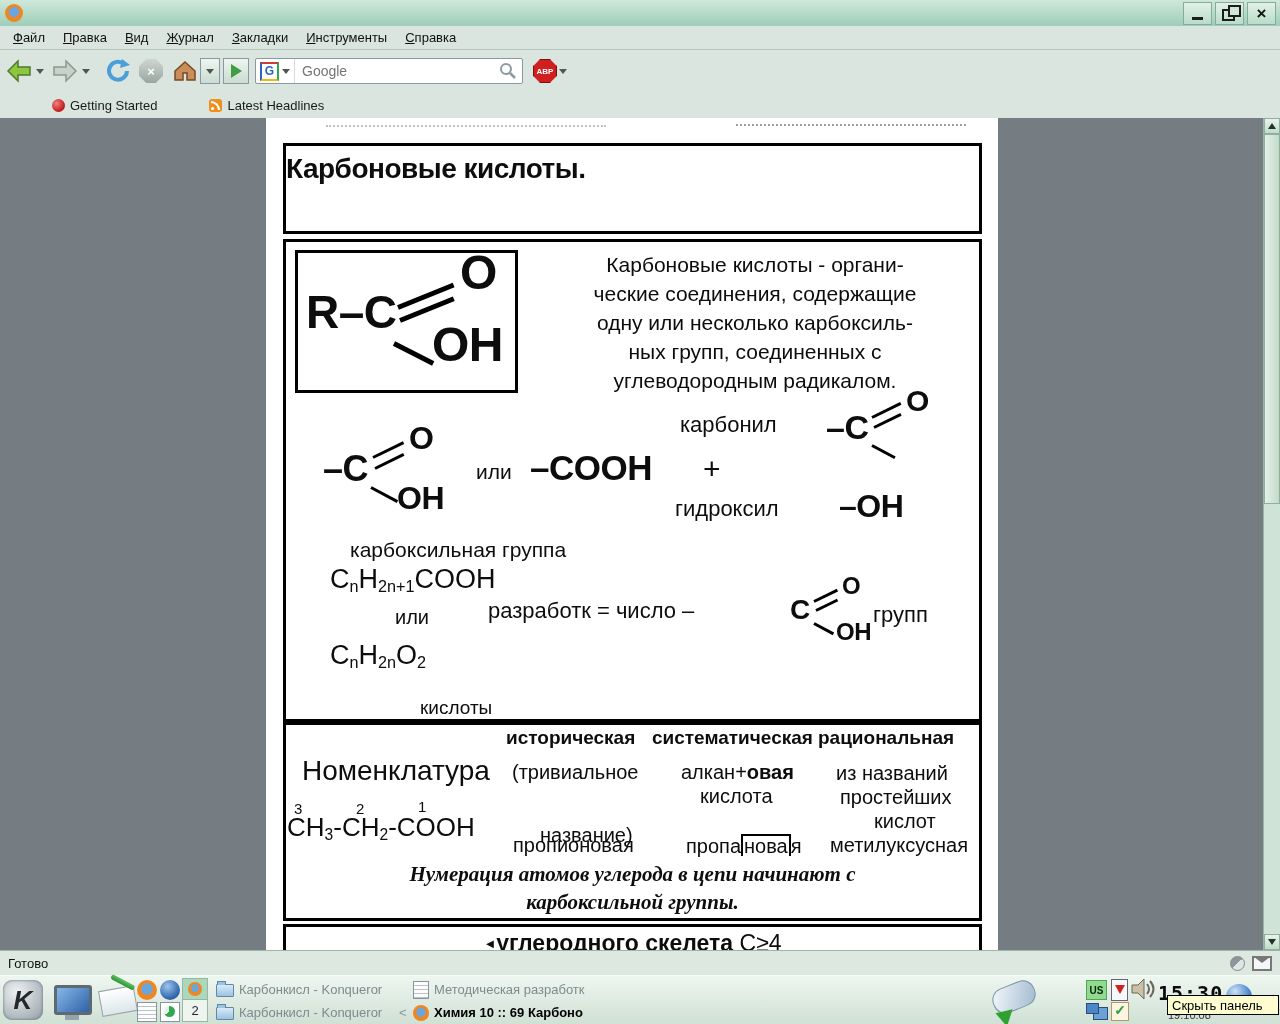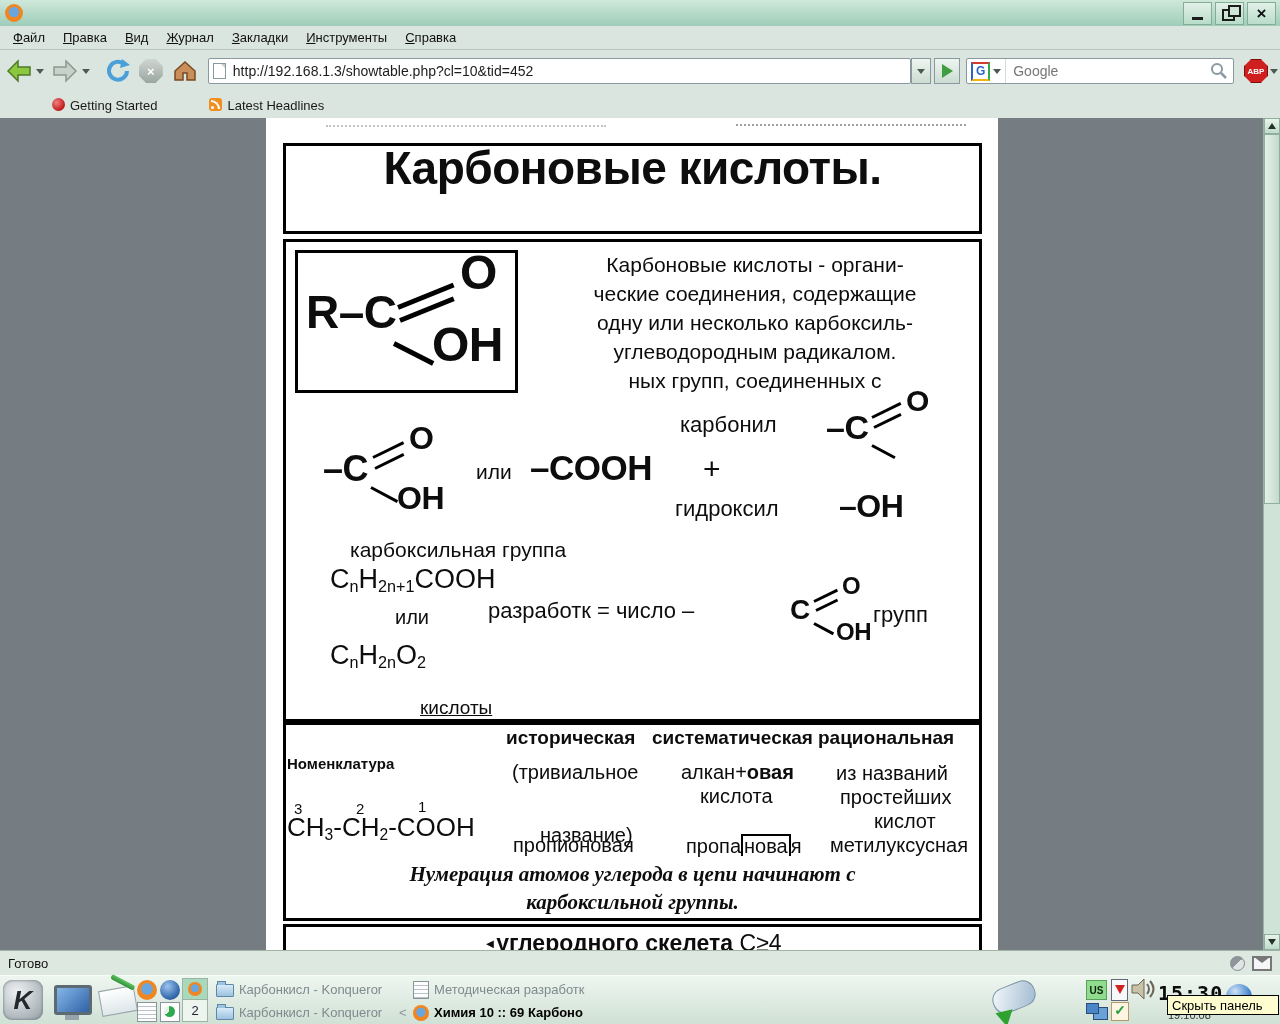--- a/index.html
+++ b/index.html
@@ -55,21 +55,21 @@
     border-bottom:2px solid #f2b50f;border-left:2px solid #2a62c9;margin-right:3px;background:#fff;}
   .searchinput{flex:1;border:none;outline:none;font-size:14px;color:#9aa4a8;margin-left:5px;
     font-family:"Liberation Sans",sans-serif;background:transparent;}
   .abp{width:24px;height:24px;margin-left:10px;background:#cf1f1f;
     clip-path:polygon(30% 0,70% 0,100% 30%,100% 70%,70% 100%,30% 100%,0 70%,0 30%);
     display:flex;align-items:center;justify-content:center;color:#fff;font-weight:bold;font-size:8px;
     border:1px solid #7c0f0f;box-sizing:border-box;}
 
   .bookmarksbar{position:absolute;left:0;top:92px;width:1280px;height:26px;background:#d9e5de;
     border-bottom:1px solid #9fb3a7;display:flex;align-items:center;}
-  .bm{display:flex;align-items:flex-start;font-size:13px;color:#1a1a1a;margin-left:8px;padding-left:44px;}
+  .bm{display:flex;align-items:center;font-size:13px;color:#1a1a1a;margin-left:8px;padding-left:44px;}
   .bm-icon-red{width:13px;height:13px;border-radius:50%;
     background:radial-gradient(circle at 35% 35%,#f08080,#c01818 70%,#700);margin-right:5px;}
   .bm-icon-rss{width:13px;height:13px;border-radius:3px;background:#ef8f1f;position:relative;margin-right:5px;}
   .bm-icon-rss::after{content:"";position:absolute;left:2px;bottom:2px;width:3px;height:3px;
     border-radius:50%;background:#fff;}
   .bm-icon-rss::before{content:"";position:absolute;left:2px;bottom:2px;width:7px;height:7px;
     border:2px solid #fff;border-left:none;border-bottom:none;border-radius:0 100% 0 0;}
 
   
   .viewport{position:absolute;left:0;top:118px;width:1280px;height:832px;background:#757c82;}
@@ -228,24 +228,20 @@
       </svg>
     </div>
     <div class="navbtn">
       <div class="stopoct">×</div>
     </div>
     <div class="navbtn">
       <svg width="26" height="24" viewBox="0 0 26 24">
         <path d="M3 12 L13 3 L23 12 L23 21 L15 21 L15 14 L11 14 L11 21 L3 21 Z" fill="#c98f5a" stroke="#7a4a22" stroke-width="1.5"></path>
       </svg>
     </div>
-    <div class="urlfield">
-      <div class="pageicon"></div>
-      <input class="urlinput" value="http://192.168.1.3/showtable.php?cl=10&amp;tid=452" style="">
-    </div>
     <div class="squarebtn">
         <i class="caret"></i>
       </div>
     <div class="squarebtn" style="width:26px;margin-left:3px;">
         <i class="gotri"></i>
       </div>
     <div class="searchbox">
       <div class="gseg">
         <span class="glogo">G</span>
         <i class="caret"></i>
@@ -275,42 +271,42 @@
     </div>
   </div>
 
   <div class="viewport">
     <div class="pagewhite">
 
       <div class="abs" style="left:60px;top:7px;width:280px;border-top:2px dotted #555;opacity:.35;"></div>
       <div class="abs" style="left:470px;top:6px;width:230px;border-top:2px dotted #444;opacity:.5;"></div>
 
       <div class="box" style="left:17px;top:25px;width:699px;height:91px;">
-        <div style="text-align:center;font-size:46px;font-weight:bold;line-height:41px;margin-top:2px;letter-spacing:-0.5px;">
+        <div style="text-align:left;font-size:28px;font-weight:bold;line-height:41px;margin-top:2px;letter-spacing:-0.5px;">
           <div>Карбоновые кислоты.</div>
         </div>
       </div>
 
       <div class="box" style="left:17px;top:121px;width:699px;height:483px;"></div>
 
       <div class="box" style="left:29px;top:132px;width:223px;height:143px;">
         <span class="s chemtxt" style="left:8px;top:32px;font-size:46px;">R–C</span>
         <div class="bond" style="left:100px;top:52px;width:60px;transform:rotate(-22deg);height:5px;"></div>
         <div class="bond" style="left:102px;top:65px;width:58px;transform:rotate(-22deg);height:5px;"></div>
         <span class="s chemtxt" style="left:162px;top:-8px;font-size:48px;">O</span>
         <div class="bond" style="left:96px;top:88px;width:44px;transform:rotate(27deg);height:5px;"></div>
         <span class="s chemtxt" style="left:134px;top:64px;font-size:48px;">OH</span>
       </div>
 
       <div class="deftext">
         <div>Карбоновые кислоты - органи-</div>
         <div>ческие соединения, содержащие</div>
         <div>одну или несколько карбоксиль-</div>
+        <div>ных групп, соединенных с</div>
         <div>углеводородным радикалом.</div>
-        <div>ных групп, соединенных с</div>
       </div>
 
       <span class="s" style="left:414px;top:294px;font-size:22px;">карбонил</span>
       <div class="abs" style="left:560px;top:272px;width:120px;height:80px;">
         <span class="s chemtxt" style="left:0;top:18px;font-size:34px;">–C</span>
         <div class="bond" style="left:46px;top:26px;width:32px;transform:rotate(-26deg);height:3px;"></div>
         <div class="bond" style="left:48px;top:36px;width:30px;transform:rotate(-26deg);height:3px;"></div>
         <span class="s chemtxt" style="left:80px;top:-6px;font-size:30px;">O</span>
         <div class="bond" style="left:46px;top:54px;width:26px;transform:rotate(28deg);height:3px;"></div>
       </div>
@@ -340,27 +336,27 @@
         <span class="s chemtxt" style="left:0;top:16px;font-size:28px;">C</span>
         <div class="bond" style="left:24px;top:22px;width:26px;transform:rotate(-26deg);height:3px;"></div>
         <div class="bond" style="left:26px;top:31px;width:24px;transform:rotate(-26deg);height:3px;"></div>
         <span class="s chemtxt" style="left:52px;top:-6px;font-size:24px;">O</span>
         <div class="bond" style="left:24px;top:44px;width:22px;transform:rotate(28deg);height:3px;"></div>
         <span class="s chemtxt" style="left:46px;top:40px;font-size:24px;">OH</span>
       </div>
       <span class="s" style="left:607px;top:484px;font-size:22px;">групп</span>
 
       <span class="s" style="left:64px;top:522px;font-size:27px;text-align:center;"><span>C</span><subsp>n</subsp><span>H</span><subsp>2n</subsp><span>O</span><subsp>2</subsp></span>
-      <span class="s" style="left:154px;top:579px;font-size:19px;text-decoration:underline;">кислоты</span>
+      <span class="s" style="left:154px;top:579px;font-size:19px;">кислоты</span>
 
       <div class="box" style="left:17px;top:604px;width:699px;height:199px;"></div>
       <span class="s" style="left:240px;top:609px;font-size:19px;font-weight:bold;">историческая</span>
       <span class="s" style="left:386px;top:609px;font-size:19px;font-weight:bold;">систематическая</span>
       <span class="s" style="left:552px;top:609px;font-size:19px;font-weight:bold;">рациональная</span>
-      <span class="s" style="left:21px;top:637px;font-size:15px;font-weight:bold;">Номенклатура</span>
+      <span class="s" style="left:36px;top:637px;font-size:28px;font-weight:normal;">Номенклатура</span>
 
       <span class="s" style="left:246px;top:643px;font-size:20px;">(тривиальное</span>
       <span class="s" style="left:274px;top:706px;font-size:20px;">название)</span>
 
       <span class="s" style="left:415px;top:643px;font-size:20px;"><span>алкан+</span><span style="font-weight:bold;">овая</span></span>
       <span class="s" style="left:434px;top:667px;font-size:20px;">кислота</span>
 
       <span class="s" style="left:570px;top:644px;font-size:20px;">из названий</span>
       <span class="s" style="left:574px;top:668px;font-size:20px;">простейших</span>
       <span class="s" style="left:608px;top:692px;font-size:20px;">кислот</span>

